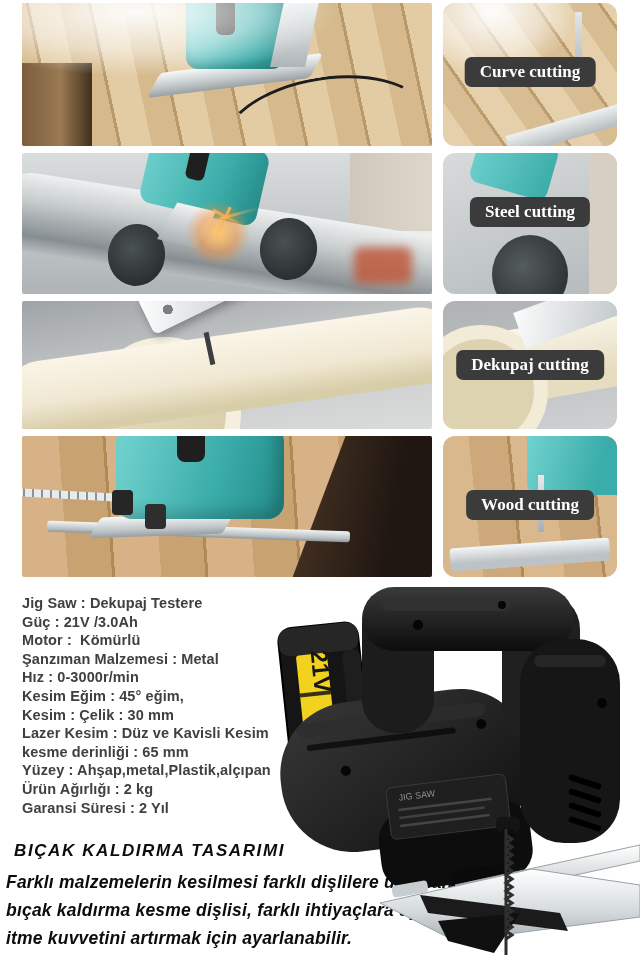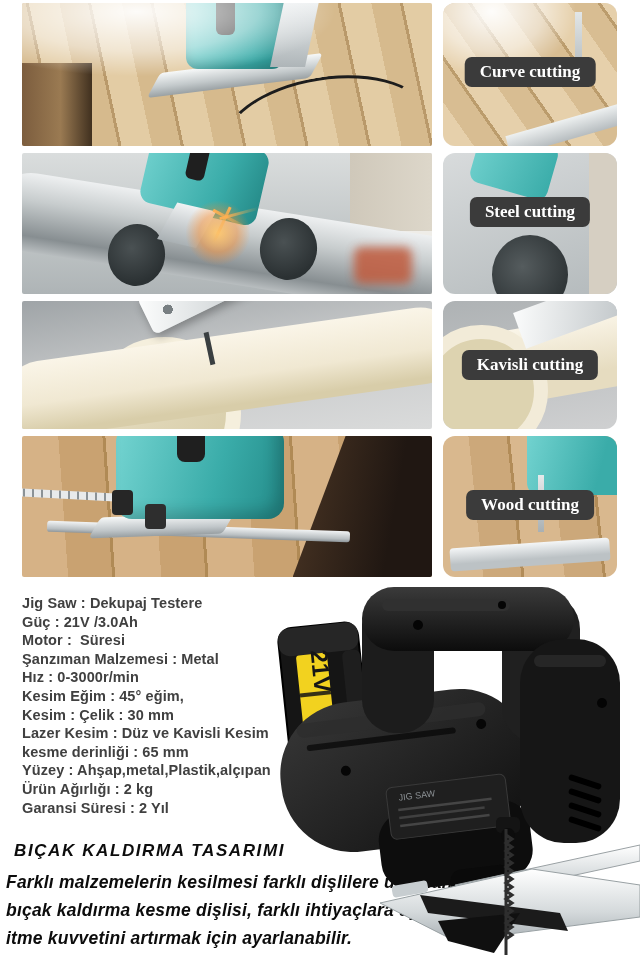--- a/index.html
+++ b/index.html
@@ -172,21 +172,21 @@
           <div class="blade"></div>
           <div class="plate"></div>
         </div>
       </div>
       <div class="side">
         <div class="scene s3s">
           <div class="pipe"></div>
           <div class="ring1"></div>
           <div class="plate"></div>
         </div>
-        <div class="cut-label lb3">Kavisli cutting</div>
+        <div class="cut-label lb3">Dekupaj cutting</div>
       </div>
     </div>
 
     <div class="row r4">
       <div class="main">
         <div class="scene s4m">
           <div class="dark"></div>
           <div class="ruler"></div>
           <div class="rail"></div>
           <div class="base"></div>
@@ -202,21 +202,21 @@
           <div class="base"></div>
         </div>
         <div class="cut-label lb4">Wood cutting</div>
       </div>
     </div>
   </div>
 
   <div class="specs">
     <div class="spec-line">Jig Saw : Dekupaj Testere</div>
     <div class="spec-line">Güç : 21V /3.0Ah</div>
-    <div class="spec-line">Motor :  Süresi</div>
+    <div class="spec-line">Motor :  Kömürlü</div>
     <div class="spec-line">Şanzıman Malzemesi : Metal</div>
     <div class="spec-line">Hız : 0-3000r/min</div>
     <div class="spec-line">Kesim Eğim : 45° eğim,</div>
     <div class="spec-line">Kesim : Çelik : 30 mm</div>
     <div class="spec-line">Lazer Kesim : Düz ve Kavisli Kesim</div>
     <div class="spec-line">kesme derinliği : 65 mm</div>
     <div class="spec-line">Yüzey : Ahşap,metal,Plastik,alçıpan</div>
     <div class="spec-line">Ürün Ağırlığı : 2 kg</div>
     <div class="spec-line">Garansi Süresi : 2 Yıl</div>
   </div>

